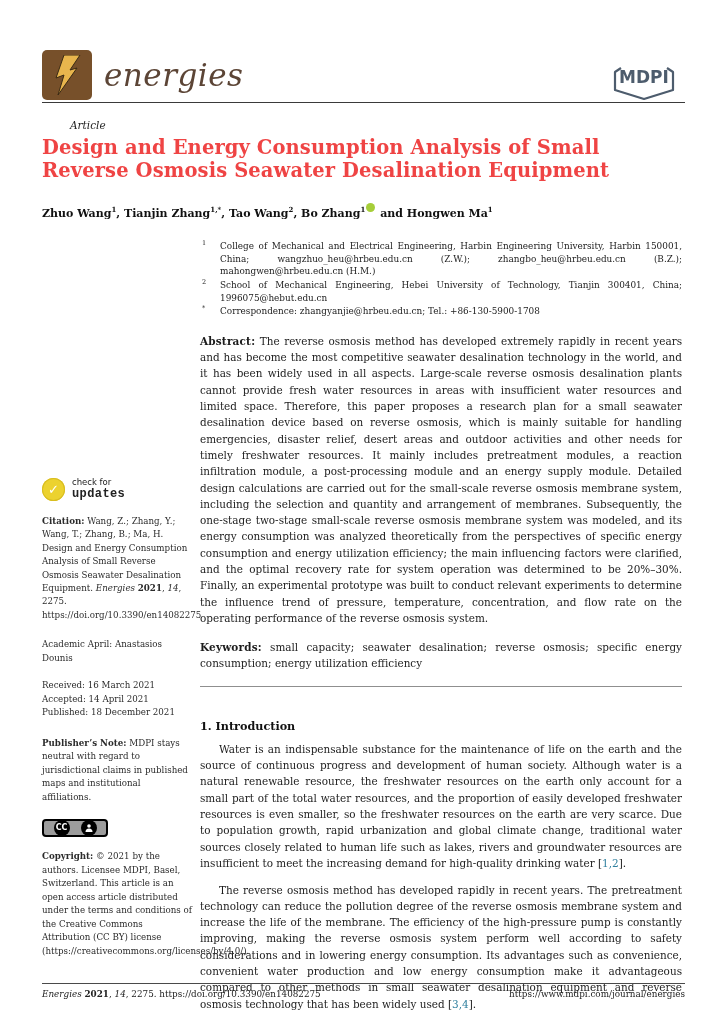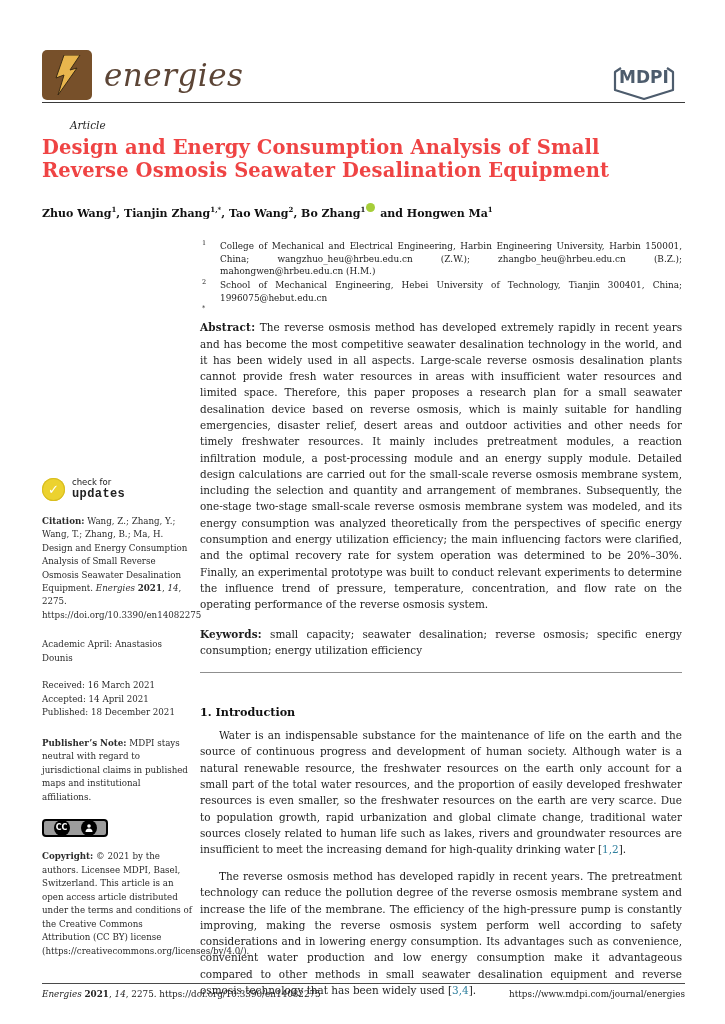--- a/index.html
+++ b/index.html
@@ -102,20 +102,21 @@
   <div class="affil">
     <span class="marker">1</span>
     <span>College of Mechanical and Electrical Engineering, Harbin Engineering University, Harbin 150001, China; wangzhuo_heu@hrbeu.edu.cn (Z.W.); zhangbo_heu@hrbeu.edu.cn (B.Z.); mahongwen@hrbeu.edu.cn (H.M.)</span>
   </div>
   <div class="affil">
     <span class="marker">2</span>
     <span>School of Mechanical Engineering, Hebei University of Technology, Tianjin 300401, China; 1996075@hebut.edu.cn</span>
   </div>
   <div class="affil">
     <span class="marker">*</span>
+    <span>Correspondence: zhangyanjie@hrbeu.edu.cn; Tel.: +86-130-5900-1708</span>
   </div>
 
   <p class="abstract" style="margin:15px 0 0 0;">
     <b>Abstract:</b><span> The reverse osmosis method has developed extremely rapidly in recent years and has become the most competitive seawater desalination technology in the world, and it has been widely used in all aspects. Large-scale reverse osmosis desalination plants cannot provide fresh water resources in areas with insufficient water resources and limited space. Therefore, this paper proposes a research plan for a small seawater desalination device based on reverse osmosis, which is mainly suitable for handling emergencies, disaster relief, desert areas and outdoor activities and other needs for timely freshwater resources. It mainly includes pretreatment modules, a reaction infiltration module, a post-processing module and an energy supply module. Detailed design calculations are carried out for the small-scale reverse osmosis membrane system, including the selection and quantity and arrangement of membranes. Subsequently, the one-stage two-stage small-scale reverse osmosis membrane system was modeled, and its energy consumption was analyzed theoretically from the perspectives of specific energy consumption and energy utilization efficiency; the main influencing factors were clarified, and the optimal recovery rate for system operation was determined to be 20%–30%. Finally, an experimental prototype was built to conduct relevant experiments to determine the influence trend of pressure, temperature, concentration, and flow rate on the operating performance of the reverse osmosis system.</span>
   </p>
 
   <p class="keywords" style="margin:13px 0 0 0;">
     <b>Keywords:</b><span> small capacity; seawater desalination; reverse osmosis; specific energy consumption; energy utilization efficiency</span>
   </p>
 

